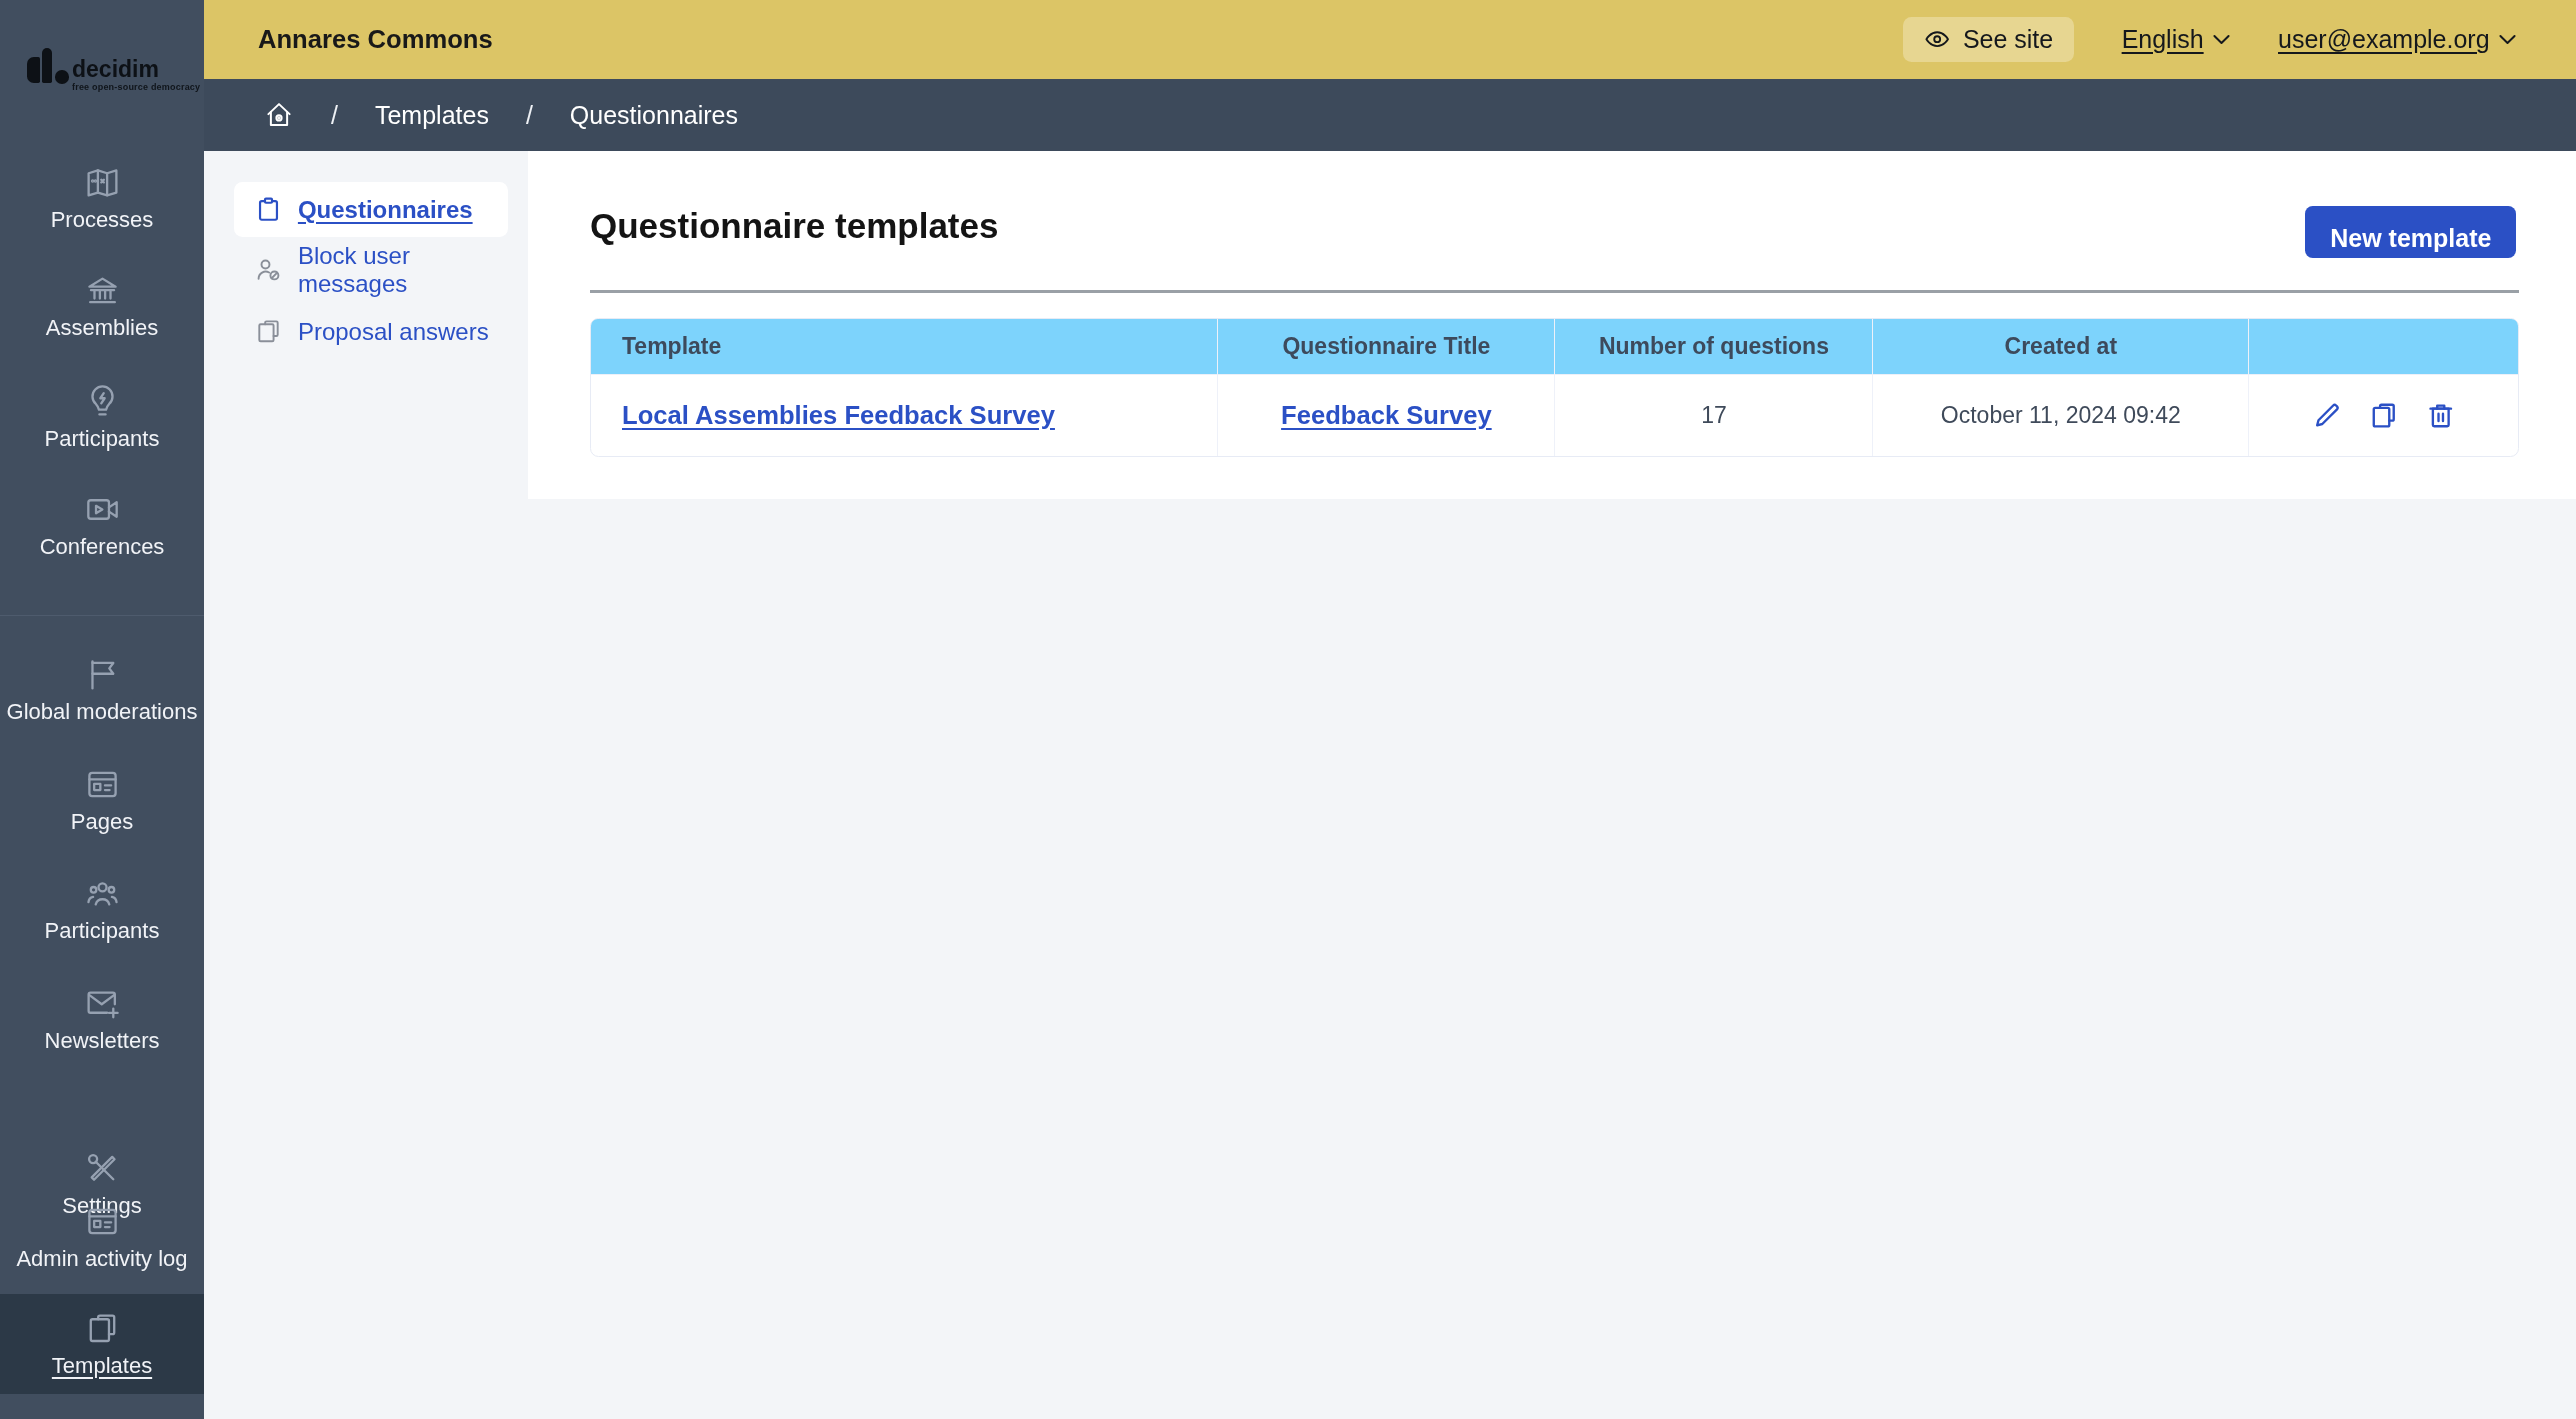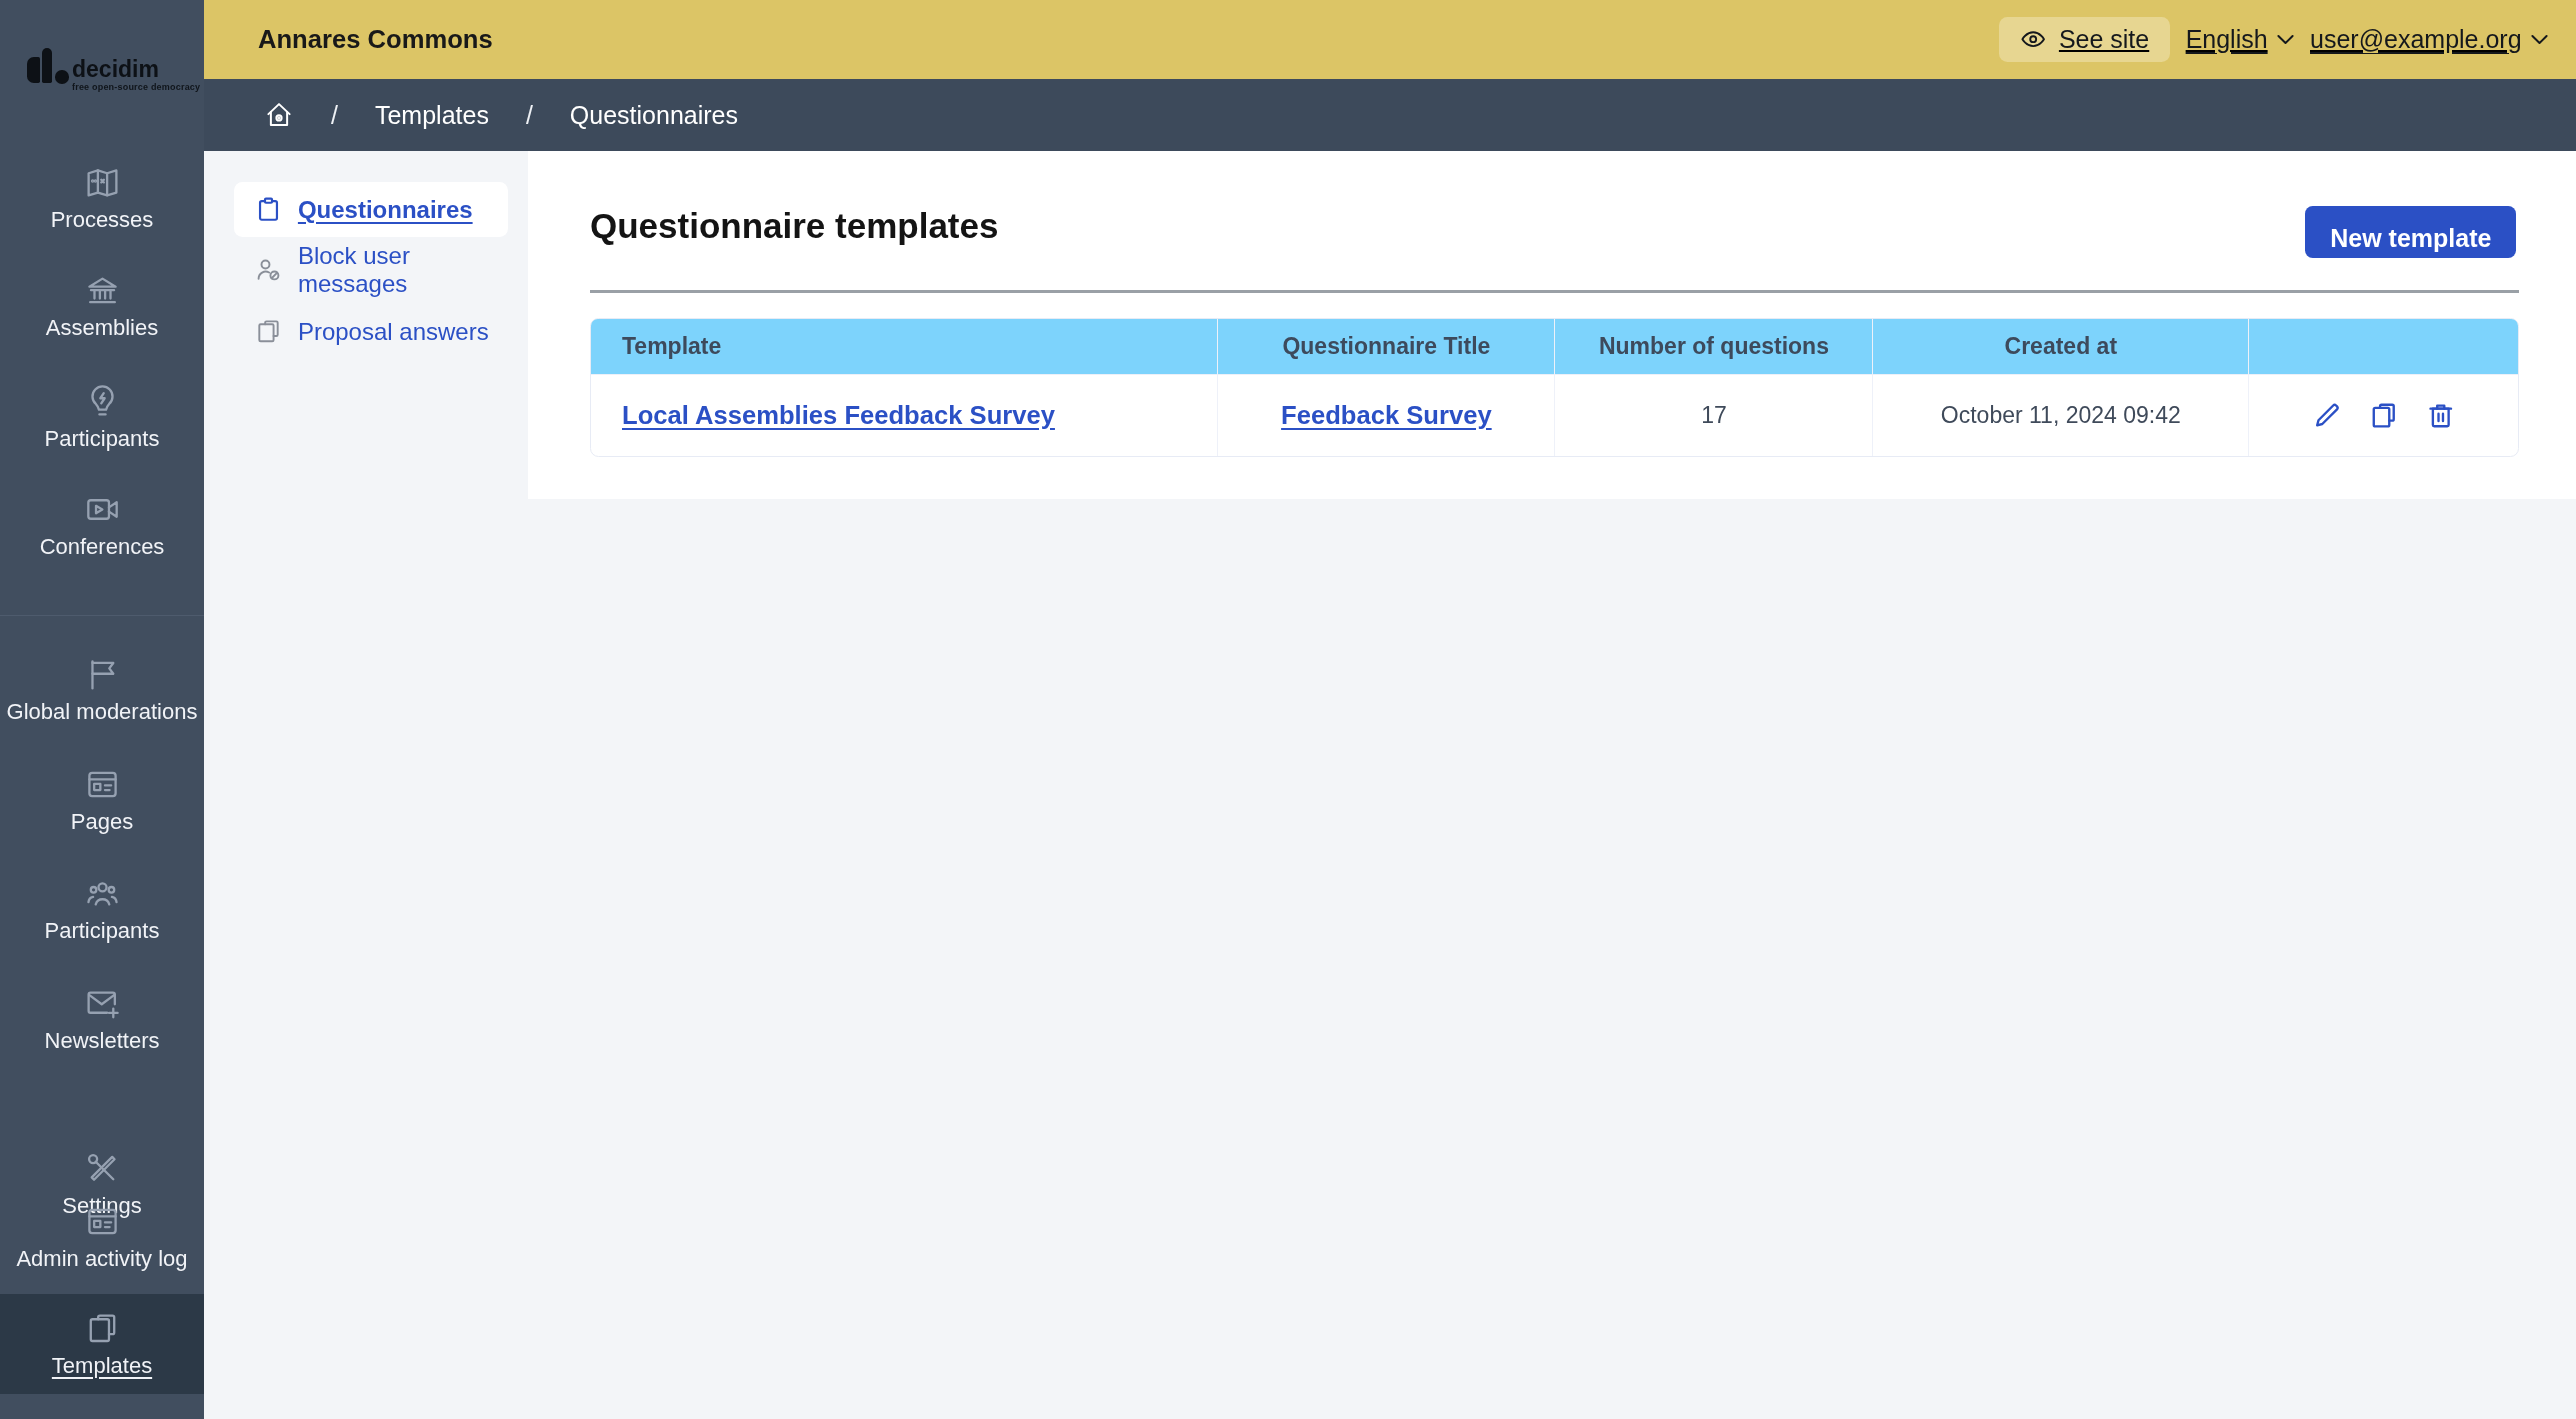--- a/index.html
+++ b/index.html
@@ -20,23 +20,23 @@
   .logo .tagline{position:absolute;left:45px;top:34px;font-size:9px;font-weight:bold;color:#10151b;white-space:nowrap;letter-spacing:0.2px;}
   .side-item{position:absolute;left:0;width:204px;height:100px;display:flex;flex-direction:column;
     align-items:center;justify-content:center;gap:6px;text-decoration:none;cursor:pointer;}
   .side-item .icn{width:37px;height:37px;color:#96a1b1;}
   .side-item .side-label{font-size:22px;color:#f1f3f7;white-space:nowrap;}
   .side-item.active{background:#2c3947;}
   .side-item.active .side-label{text-decoration:underline;text-underline-offset:4.3px;}
   .side-divider{position:absolute;left:0;top:615px;width:204px;height:0;border-top:1.7px solid #4e5b6d;}
   
   .topbar{position:absolute;left:204px;top:0;right:0;height:79px;background:#dcc566;
-    display:flex;align-items:center;box-sizing:border-box;padding:0 28px 0 54px;}
+    display:flex;align-items:center;box-sizing:border-box;padding:0 60px 0 54px;}
   .topbar-title{font-size:25.6px;font-weight:bold;color:#191919;}
-  .topbar-right{margin-left:auto;display:flex;align-items:center;gap:16px;text-decoration:underline;}
+  .topbar-right{margin-left:auto;display:flex;align-items:center;gap:48px;}
   .see-site{display:flex;align-items:center;gap:12.8px;background:#e7d691;border-radius:8.5px;
     padding:7.7px 20.4px;font-size:25px;color:#15181c;text-decoration:none;cursor:pointer;}
   .see-site .icn{width:26.4px;height:26.4px;color:#15181c;}
   .top-link{display:flex;align-items:center;gap:9.4px;font-size:25px;color:#15181c;text-decoration:none;cursor:pointer;}
   .top-link .lbl{text-decoration:underline;text-underline-offset:4.3px;}
   .chev{width:17px;height:11px;color:#15181c;}
   
   .crumbbar{position:absolute;left:204px;top:79px;right:0;height:72px;background:#3d4a5b;
     display:flex;align-items:center;padding-left:60px;color:#ffffff;z-index:2;}
   .crumb-home{width:30px;height:30px;color:#ffffff;cursor:pointer;}

